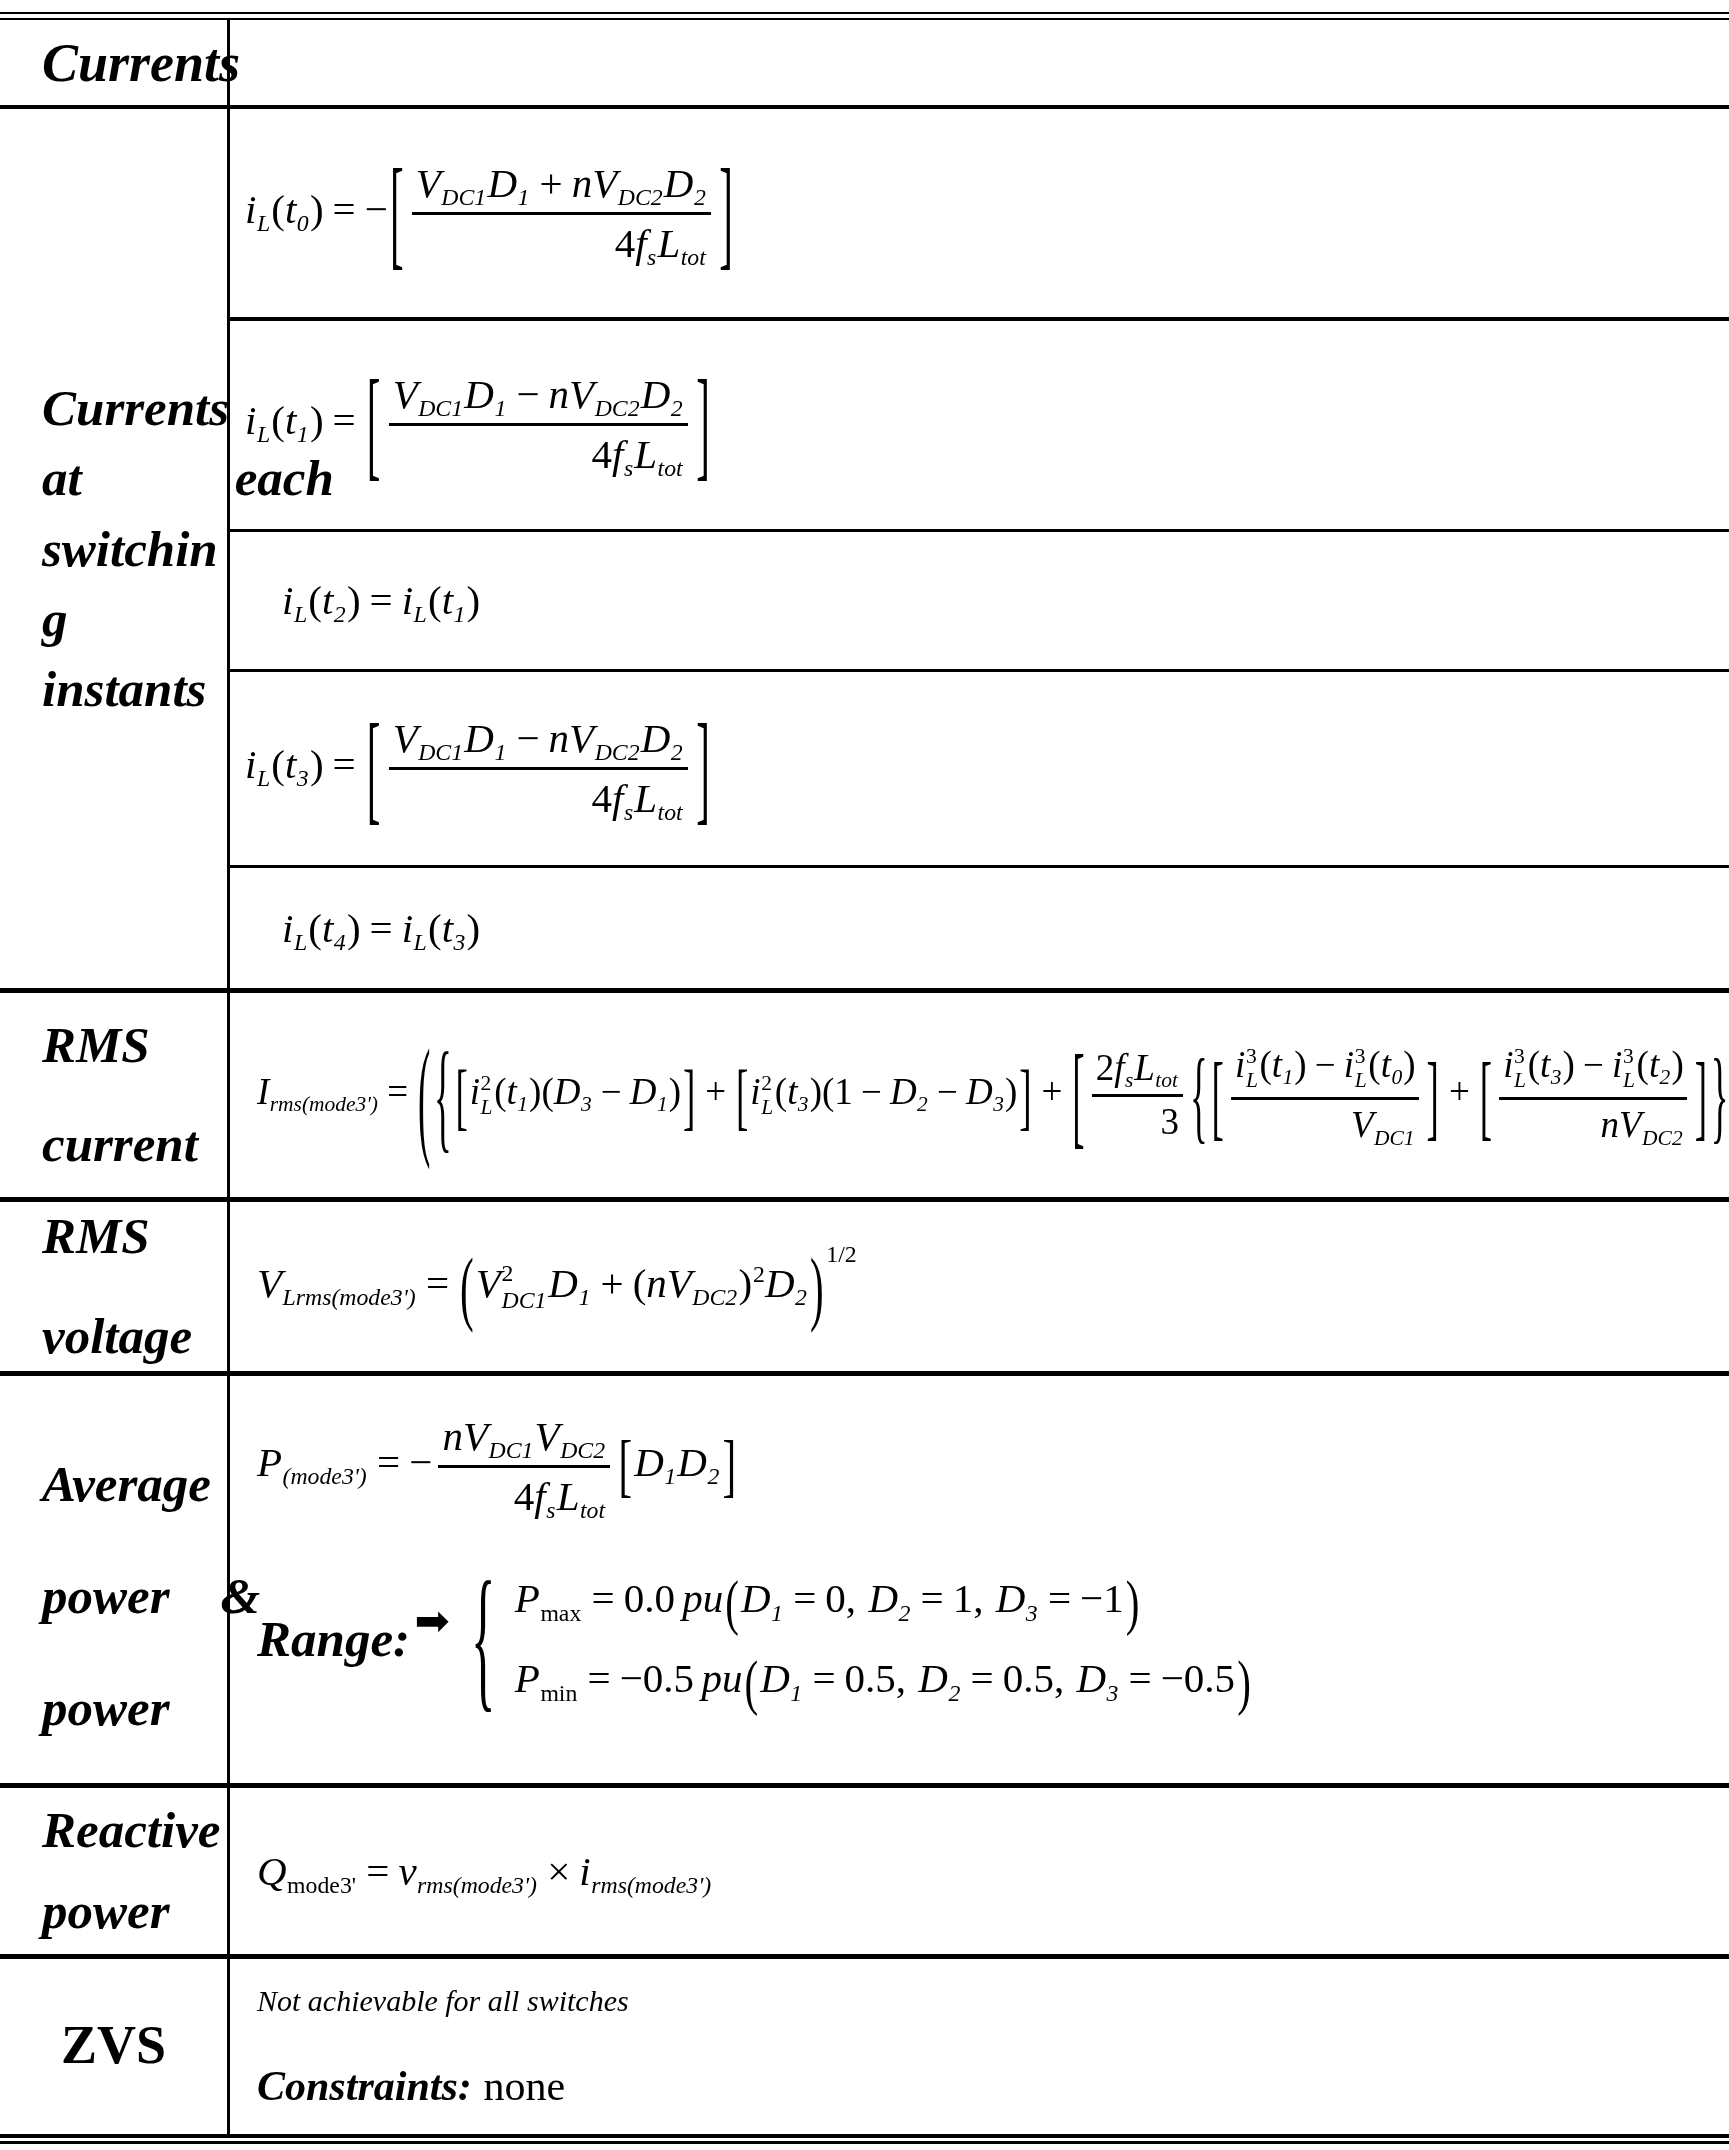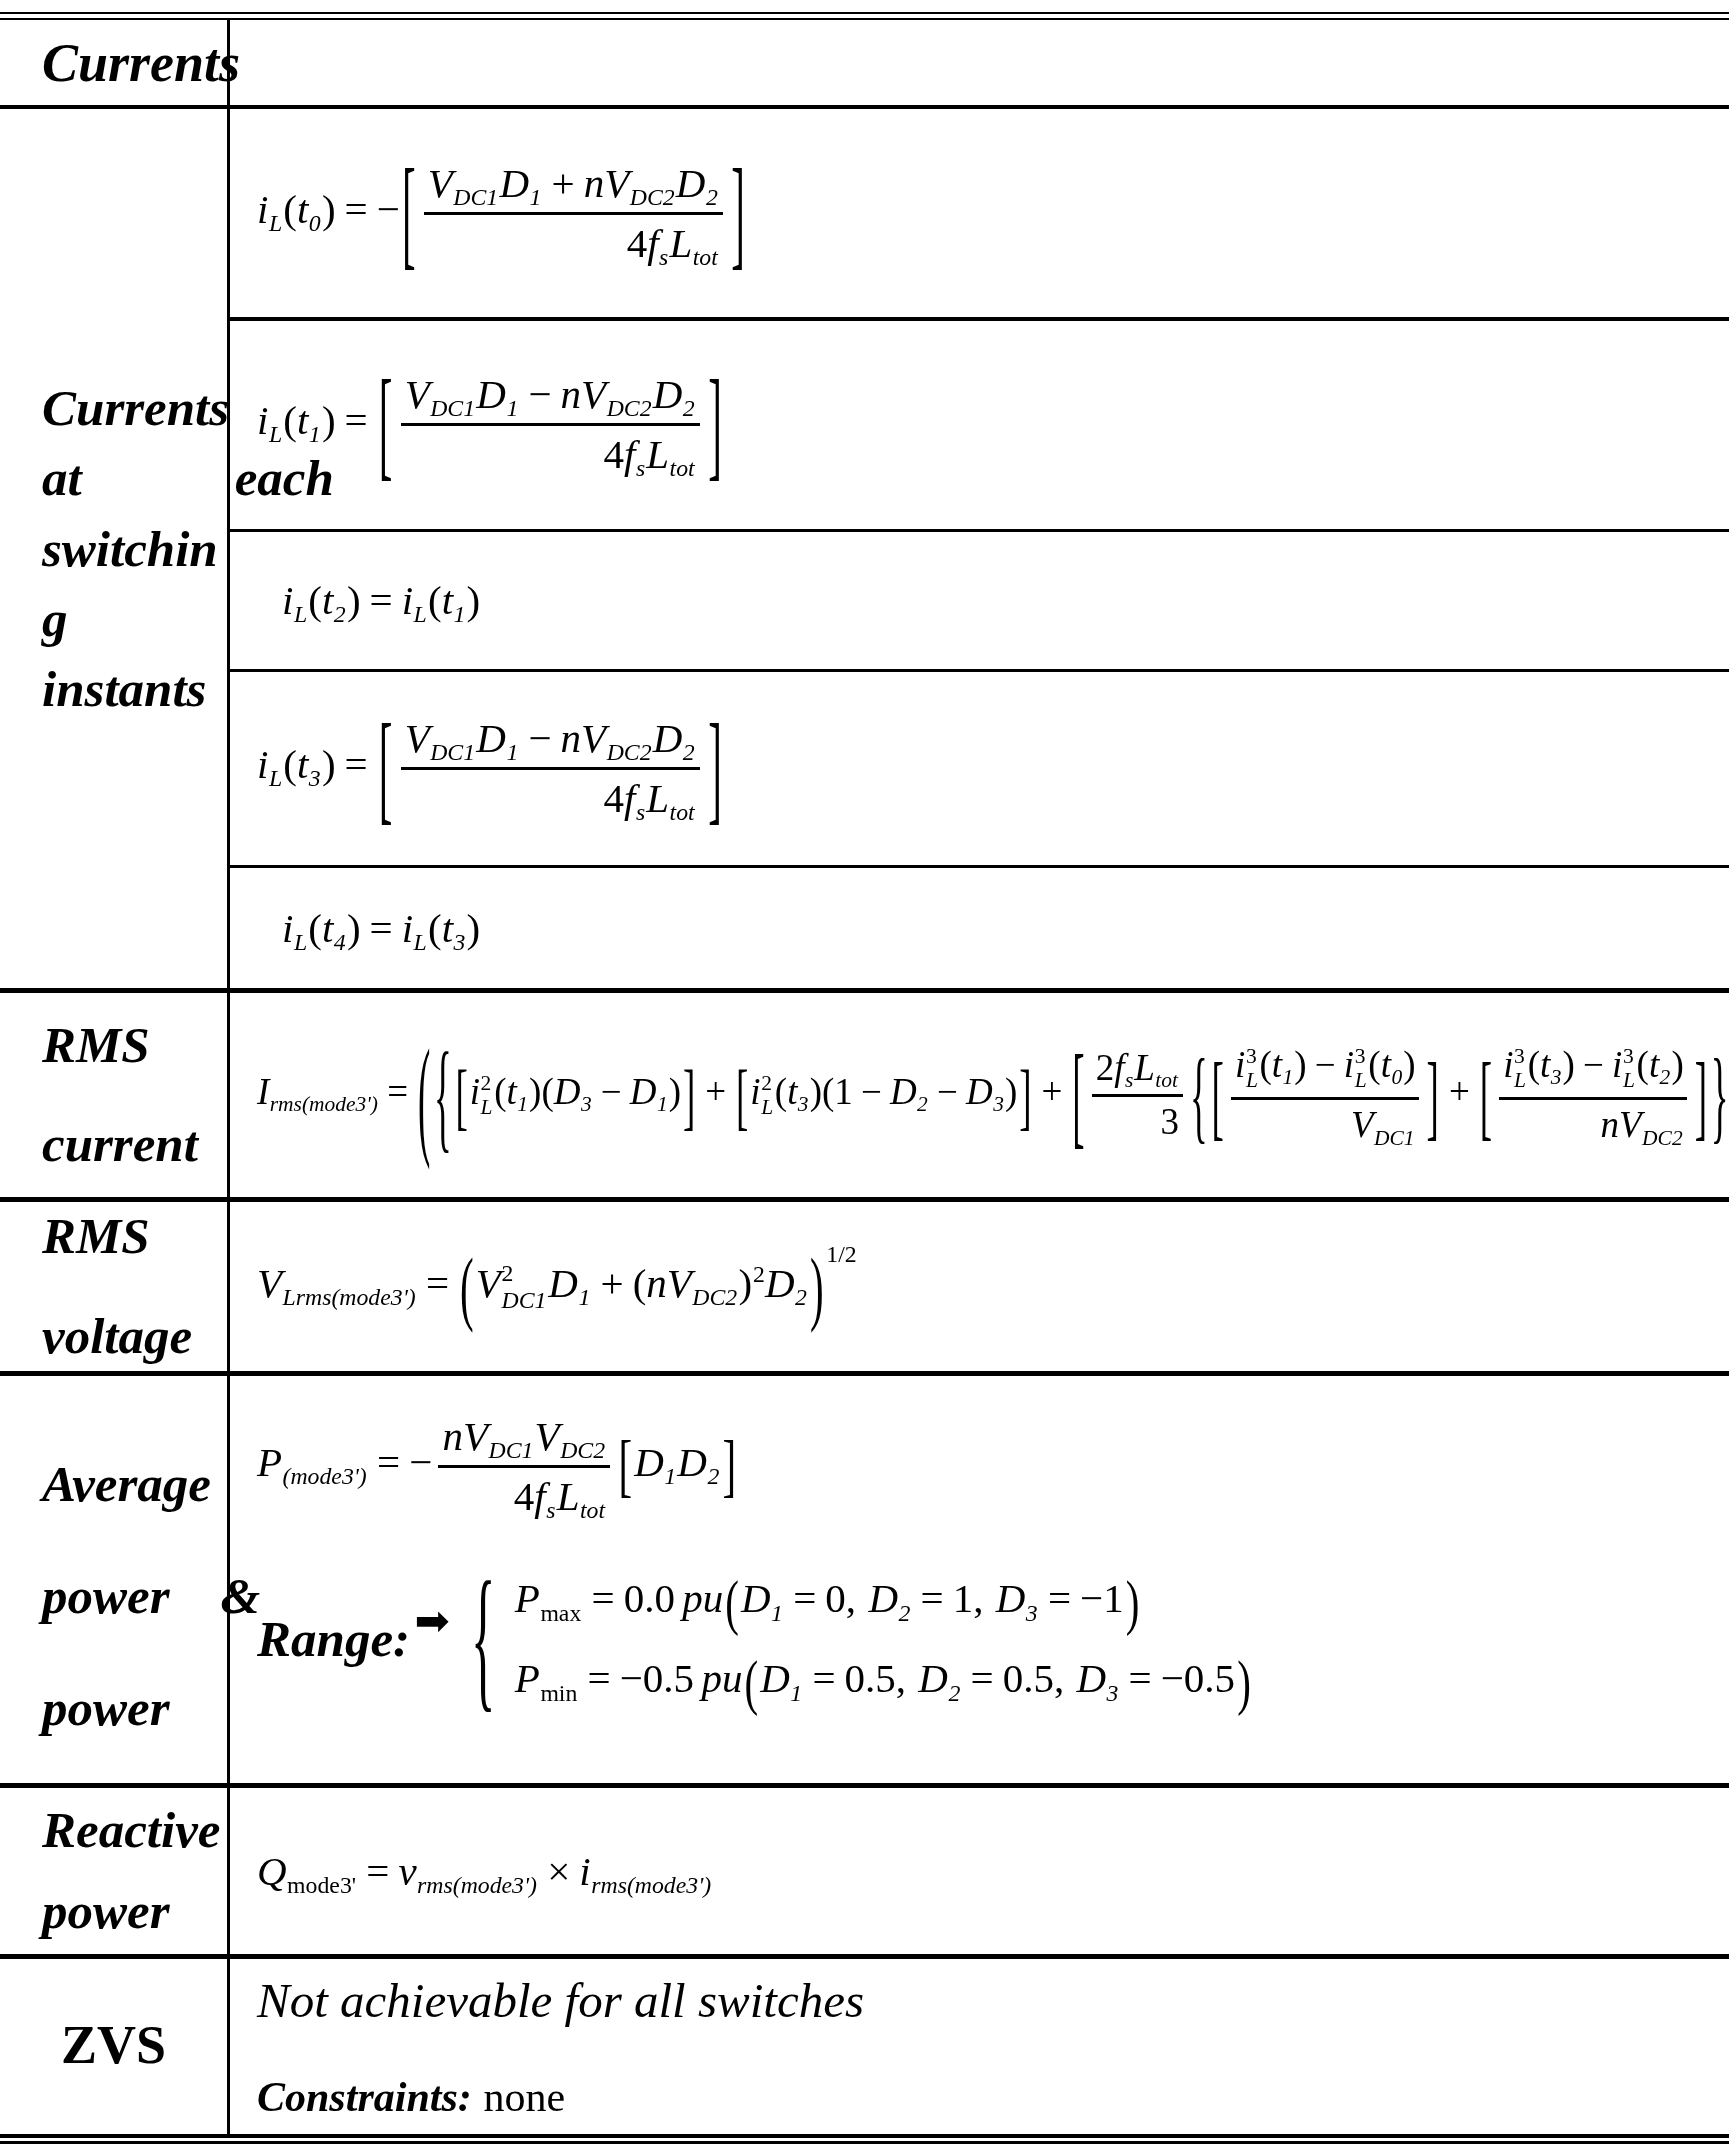--- a/index.html
+++ b/index.html
@@ -12,21 +12,21 @@
   .bar.t11{height:5px;}
   .gap8{height:3.7px;background:#fff;}
   .gap7{height:3.2px;background:#fff;}
   .row{display:flex;align-items:stretch;}
   .lcell{flex:0 0 227px;width:227px;box-sizing:border-box;display:flex;flex-direction:column;
          justify-content:center;padding-left:42px;font-style:italic;font-weight:bold;
          font-size:51px;line-height:2.0;white-space:nowrap;}
   .rcell{flex:1;border-left:3.7px solid #000;box-sizing:border-box;display:flex;
          align-items:center;padding-left:27px;}
   .rcol{flex:1;border-left:3.7px solid #000;box-sizing:border-box;display:flex;flex-direction:column;}
-  .subrow{display:flex;align-items:center;padding-left:27px;box-sizing:border-box;}
+  .subrow{display:flex;align-items:center;padding-left:15px;box-sizing:border-box;}
   .subrow.indent{padding-left:52px;}
   .subsep{height:3.2px;background:#000;}
   
   .fx{white-space:nowrap;font-style:italic;font-size:41px;line-height:1.15;}
   .fx.f80{font-size:37px;}
   .tr{font-style:normal;}
   .op{margin:0 0.22em;}
   .cm{margin-right:0.3em;}
   .ml{margin-left:0.18em;}
   .sb{font-size:0.58em;font-style:italic;position:relative;top:0.35em;margin:0 0.05em 0 0.02em;}
@@ -52,21 +52,21 @@
   .rangerow{display:flex;align-items:center;margin-top:55px;}
   .rangelbl{font-style:italic;font-weight:bold;font-size:51px;white-space:nowrap;}
   .arrow{font-family:"DejaVu Sans",sans-serif;font-style:normal;font-size:42px;
          position:relative;top:-19.3px;margin:0 13.8px 0 4.6px;}
   .brace{font-size:51px;transform:scaleY(3.1);margin:0 6.4px 0 7.4px;font-style:normal;
          display:inline-block;line-height:1;}
   .rlines{display:flex;flex-direction:column;gap:32px;margin-left:13px;}
   .zvslcell{font-style:normal;padding-left:0;align-items:center;justify-content:flex-start;
             padding-top:32px;font-size:54px;}
   .zvscell{flex-direction:column;align-items:flex-start;justify-content:center;gap:44px;}
-  .zline{font-style:italic;font-size:49px;}
+  .zline{font-style:italic;font-size:30px;}
   .zc{font-style:italic;font-weight:bold;font-size:42px;}
   .zn{font-style:normal;font-size:42px;margin-left:0.28em;}
 </style>
 </head>
 <body>
 
 <div class="tbl">
 
   <div class="bar t5"></div>
   <div class="gap8"></div>

